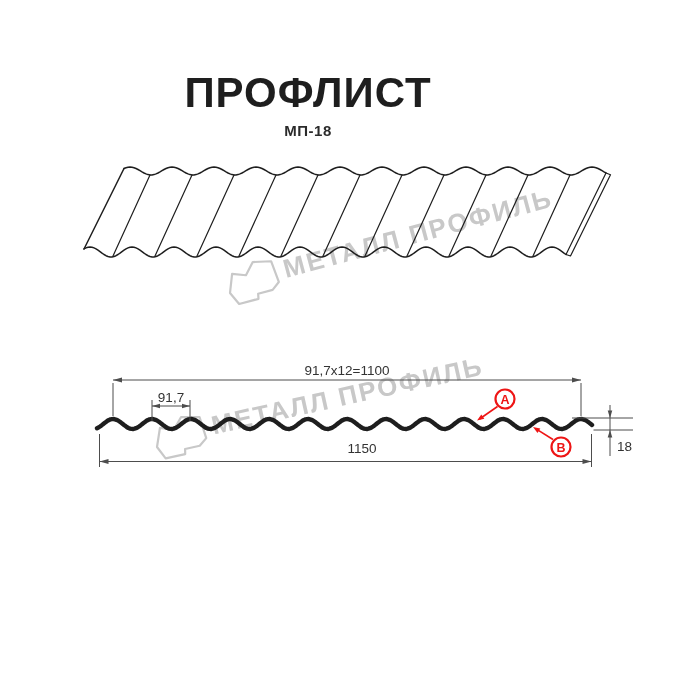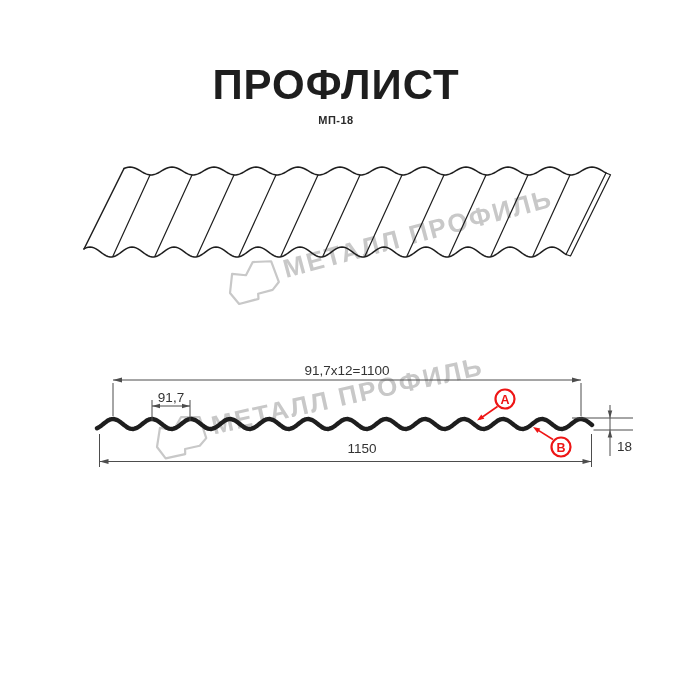--- a/index.html
+++ b/index.html
@@ -1,23 +1,23 @@
 <!DOCTYPE html>
 <html style="--line: #1e1e1e; --dim: #4d4d4d; --red: #ee1515; --wm: #c8c8c8; --text: #333333; --bg: #ffffff;"><head>
 <meta charset="utf-8">
 <style>
   :root{
     --line:#1e1e1e; --dim:#4d4d4d; --red:#ee1515; --wm:#c8c8c8; --text:#333333; --bg:#ffffff;
   }
   html,body{margin:0;padding:0;background:#fff;}
   .page{position:relative;width:700px;height:700px;background:var(--bg);overflow:hidden;
         font-family:"Liberation Sans", sans-serif;}
-  .hdr{position:absolute;top:64px;left:0;width:616px;text-align:center;padding-left:28px;}
+  .hdr{position:absolute;top:72px;left:0;width:616px;text-align:center;}
   .title{margin:0;font-size:42px;line-height:1;font-weight:bold;letter-spacing:1px;color:var(--line);}
-  .subtitle{margin-top:8px;font-size:11px;font-weight:bold;letter-spacing:.5px;color:#2b2b2b;}
+  .subtitle{margin-top:8px;font-size:15px;font-weight:bold;letter-spacing:.5px;color:#2b2b2b;}
   .ftr{position:absolute;top:616px;left:0;width:700px;text-align:center;
        font-size:17.5px;font-weight:bold;letter-spacing:.4px;color:#3a3a3a;}
   svg.canvas{position:absolute;left:0;top:0;}
   .art{stroke:var(--line);fill:none;stroke-width:1.5;stroke-linejoin:round;stroke-linecap:round;}
   .art-thin{stroke-width:1.2;}
   .xsec{stroke:var(--line);fill:none;stroke-width:4.4;stroke-linecap:round;stroke-linejoin:round;}
   .dim-line{stroke:var(--dim);stroke-width:1;fill:none;}
   .dim-arrow{fill:var(--dim);stroke:none;}
   .dim-text{fill:var(--text);font-family:"Liberation Sans",sans-serif;font-size:13.5px;}
   .red-stroke{stroke:var(--red);fill:none;}

